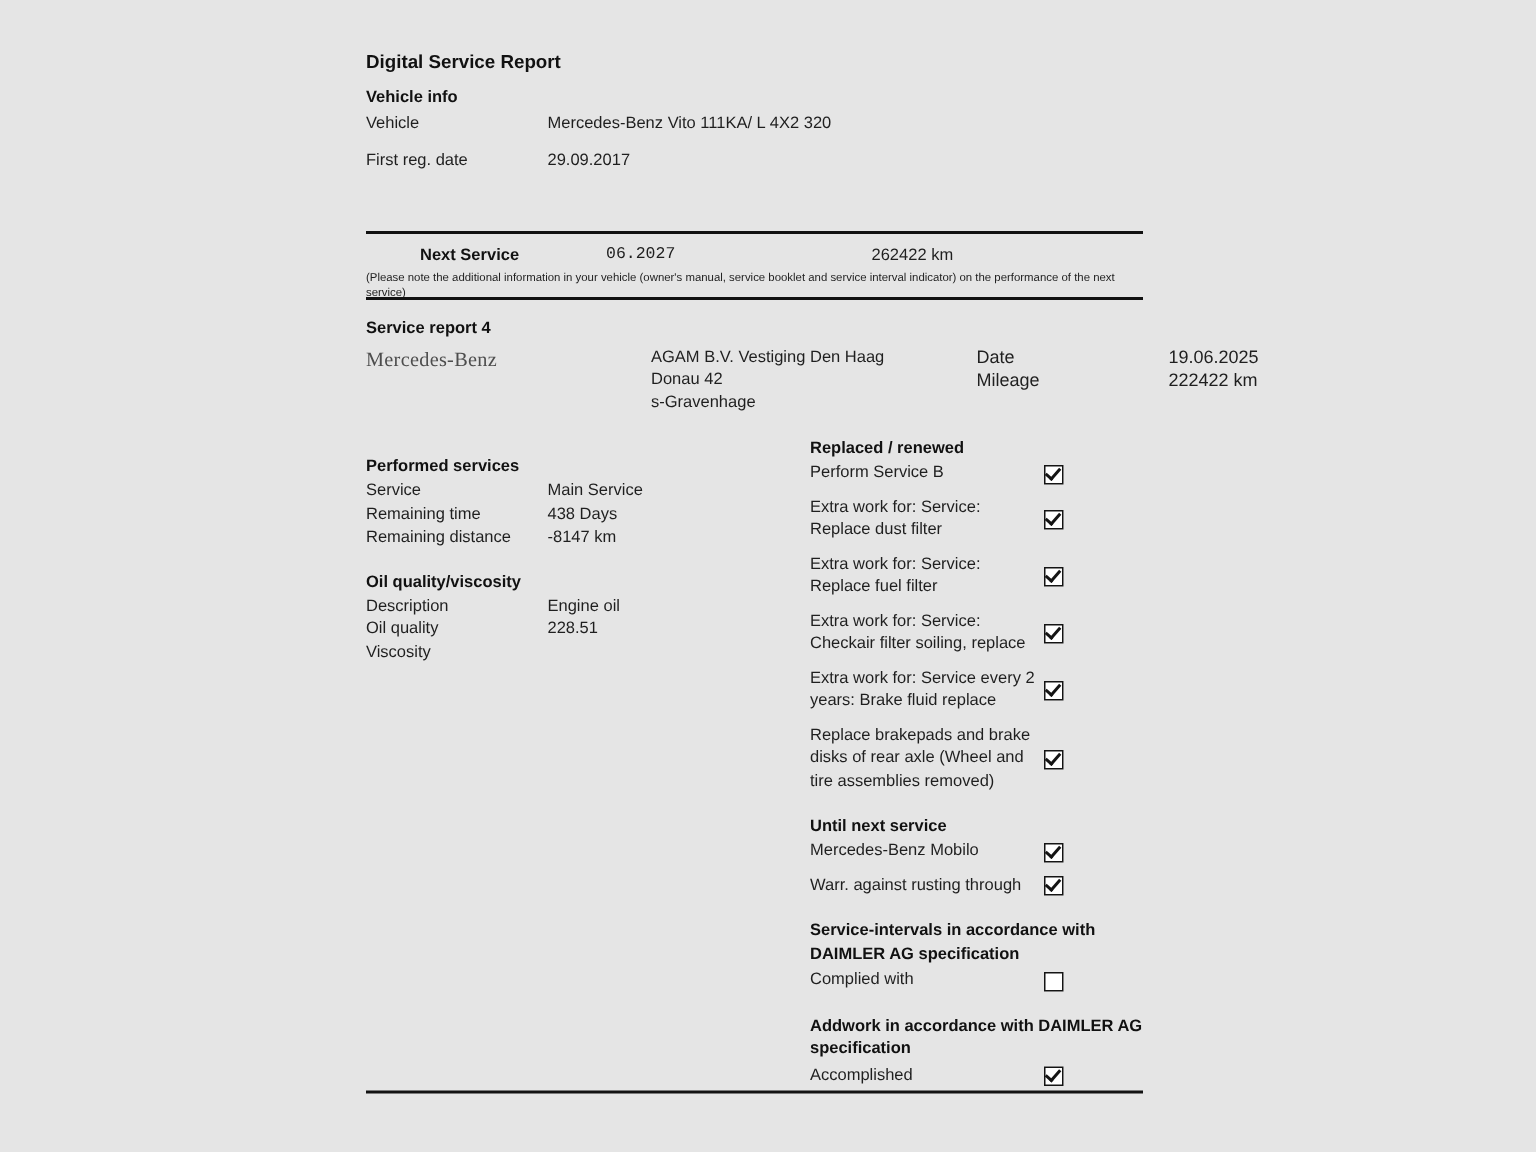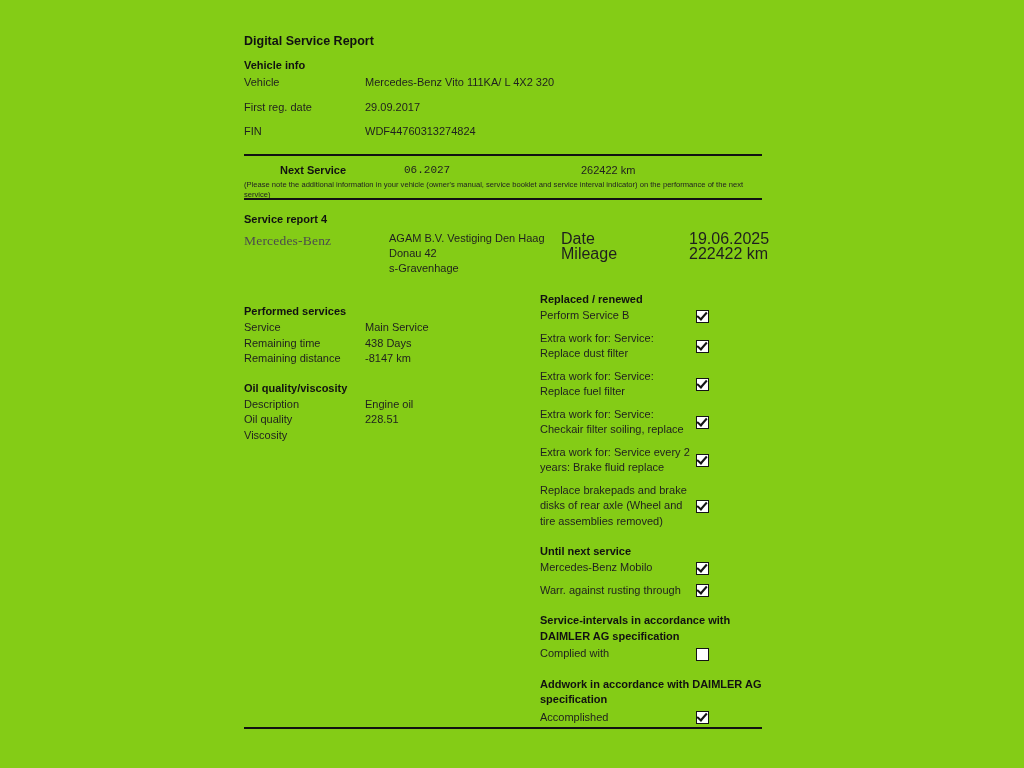--- a/index.html
+++ b/index.html
@@ -1,20 +1,20 @@
 <!DOCTYPE html>
 <html><head>
 <meta charset="utf-8">
 <style>
   * { margin:0; padding:0; box-sizing:border-box; }
   html,body { background:#ffffff; }
   .page {
     position:relative;
     width:1024px; height:768px;
-    background:#84cc16;
+    background:#e5e5e5;
     font-family:"Liberation Sans","DejaVu Sans",sans-serif;
     color:#1f1f1f;
     overflow:hidden;
   }
   .doc { position:absolute; left:244px; top:0; width:518px; }
 
   .page-title {
     position:absolute; left:0; top:34px;
     font-size:12.5px; font-weight:bold; color:#111;
   }
@@ -36,28 +36,28 @@
   .hr3 { top:727px; }
 
   .next-service { position:absolute; left:0; top:164px; width:518px; }
   .ns-row { display:flex; font-size:11px; line-height:13px;margin-left:36px; }
   .ns-label { width:124px; flex:none; font-weight:bold; color:#111; }
   .ns-date { width:177px; flex:none;font-family:Liberation Mono, monospace; }
   .ns-note { margin-top:3px; font-size:7.6px; line-height:1.32; color:#222; }
 
   .sr-heading { position:absolute; left:0; top:212px; }
 
-  .dealer-block { position:absolute; left:0; top:231px; width:518px; display:flex; }
+  .dealer-block { position:absolute; left:0; top:231px; width:518px; display:flex;gap:45px; }
   .brand-col { width:124px; flex:none; }
   .brand-wordmark {
     font-family:"Liberation Serif","DejaVu Serif",serif;
     font-size:13.5px; color:#4d4d4d; letter-spacing:0.2px;
   }
   .dealer-col { width:172px; flex:none; font-size:11px; line-height:15px;margin-left:21px; }
-  .detail-col { flex:1; font-size:16px; line-height:15px; }
+  .detail-col { flex:1; font-size:12px; line-height:15px; }
   .detail-row { display:flex; }
   .detail-label { width:128px; flex:none; }
 
   .left-col { position:absolute; left:0; top:304px; width:290px; }
   .left-col .sec-heading { margin-bottom:2px; }
   .left-col .kv-row { line-height:15.5px; }
   .oil-block { margin-top:14px; }
 
   .right-col { position:absolute; left:296px; top:292px; width:222px; }
   .right-col .sec-heading { margin-bottom:2px; }
@@ -100,24 +100,20 @@
     <div class="vehicle-info">
       <div class="sec-heading">Vehicle info</div>
       <div class="kv-row">
         <span class="kv-label">Vehicle</span>
         <span class="kv-value">Mercedes-Benz Vito 111KA/ L 4X2 320</span>
       </div>
       <div class="kv-row">
         <span class="kv-label">First reg. date</span>
         <span class="kv-value">29.09.2017</span>
       </div>
-      <div class="kv-row">
-        <span class="kv-label">FIN</span>
-        <span class="kv-value">WDF44760313274824</span>
-      </div>
     </div>
 
     <div class="hr hr1"></div>
 
     <div class="next-service">
       <div class="ns-row">
         <span class="ns-label">Next Service</span>
         <span class="ns-date">06.2027</span>
         <span class="ns-distance">262422 km</span>
       </div>

